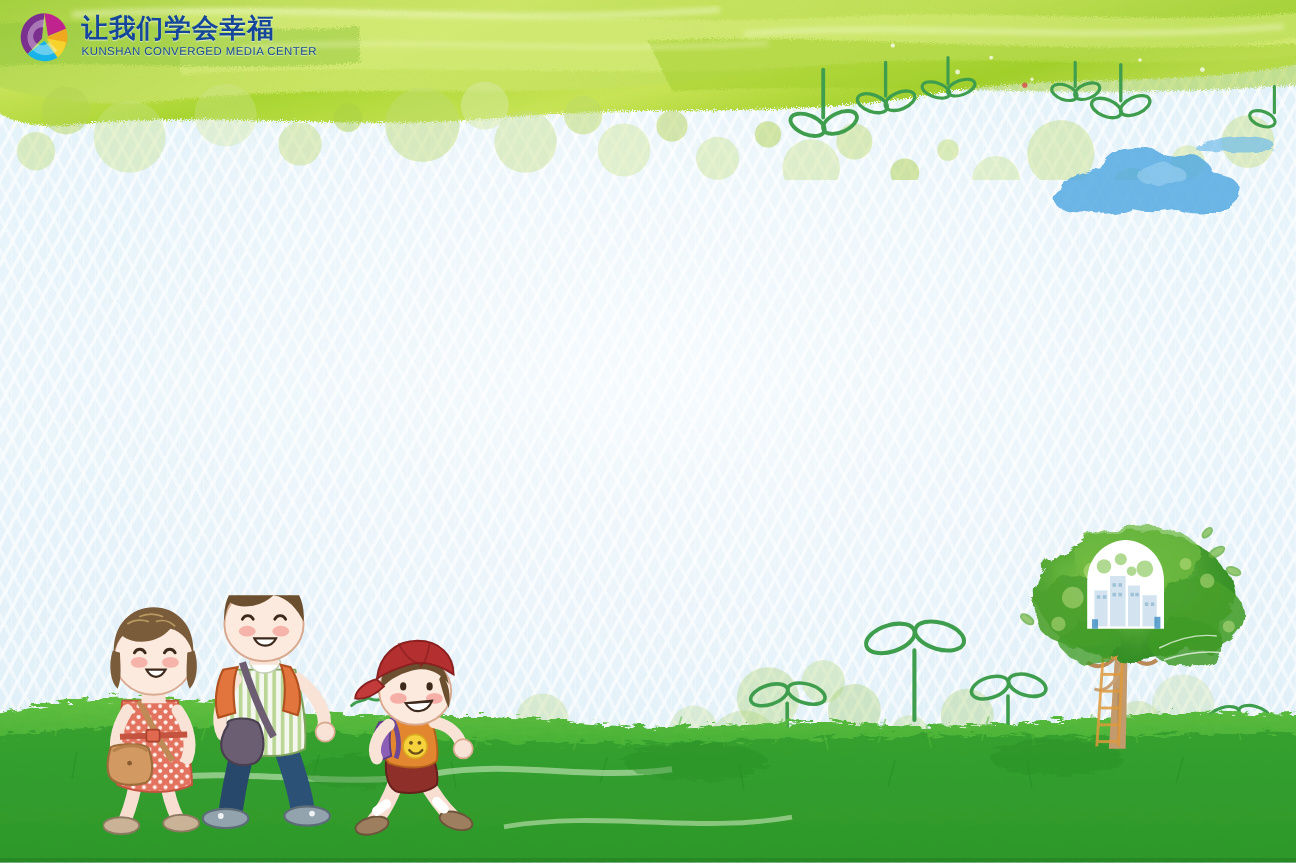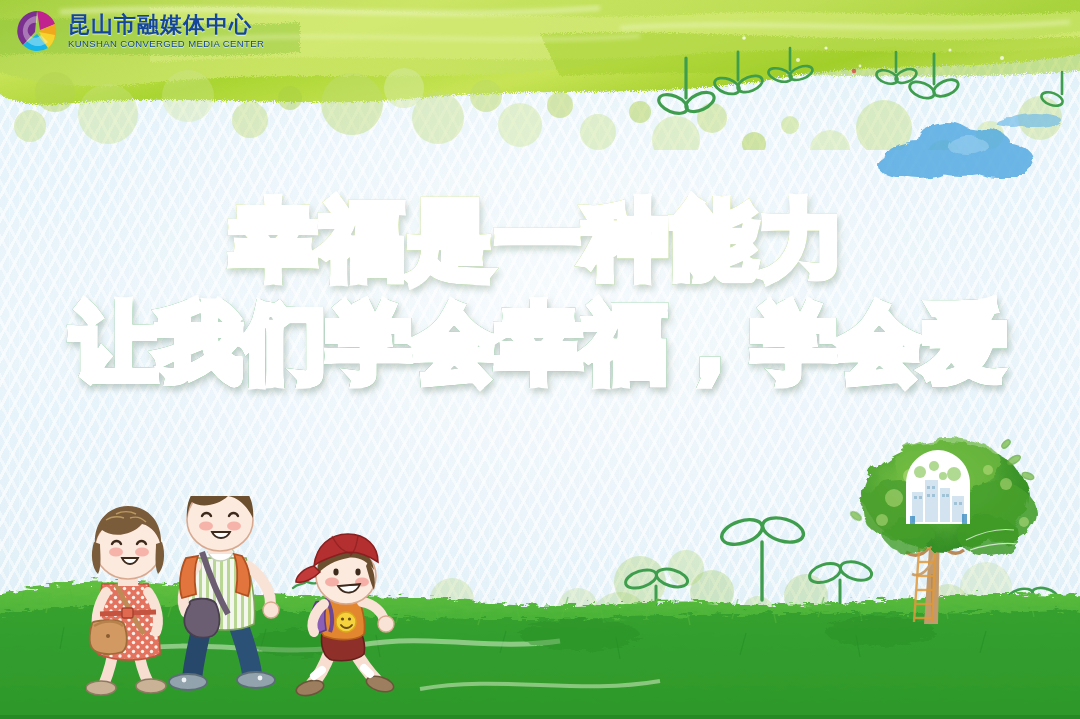--- a/index.html
+++ b/index.html
@@ -173,21 +173,21 @@
           <path d="M23 3 A20 20 0 0 0 9 37 L21 24 Z" fill="#7b2f8f"></path>
           <path d="M9 37 A20 20 0 0 0 34 40 L23 26 Z" fill="#18b4e9"></path>
           <path d="M34 40 A20 20 0 0 0 41 27 L25 24 Z" fill="#f6d32d"></path>
           <circle cx="23" cy="23" r="9.5" fill="#ffffff" opacity=".0"></circle>
           <path d="M23 8 A15 15 0 1 0 34 34 L27 27 A7.5 7.5 0 1 1 23 15 Z" fill="#ffffff" opacity=".35"></path>
         </g>
         <path d="M31 12 A14.5 14.5 0 1 0 36 31 L29 26 A7 7 0 1 1 27 17 Z" fill="none"></path>
       </svg>
     </span>
     <span class="logo-text">
-      <span class="logo-cn">昆山市融媒体中心</span>
+      <span class="logo-cn">让我们学会幸福</span>
       <span class="logo-en">KUNSHAN CONVERGED MEDIA CENTER</span>
     </span>
   </div>
 
   <div class="art">
     <svg viewBox="0 0 1080 719" xmlns="http://www.w3.org/2000/svg">
       <defs>
         <filter id="wc">
             <feTurbulence type="fractalNoise" baseFrequency="0.04 0.08" numOctaves="3" result="n"></feTurbulence>
             <feDisplacementMap in="SourceGraphic" in2="n" scale="9"></feDisplacementMap>
@@ -249,24 +249,20 @@
           <circle cx="826" cy="48" r="1.6"></circle>
         <circle cx="860" cy="66" r="1.4"></circle>
           <circle cx="744" cy="38" r="1.8"></circle>
         <circle cx="950" cy="50" r="1.5"></circle>
           <circle cx="1002" cy="58" r="2"></circle>
       </g>
       <circle cx="854" cy="71" r="2.2" fill="#d64848" opacity=".8"></circle>
     </svg>
   </div>
 
-  <div class="titles">
-    <span class="tline tline1">幸福是一种能力</span>
-    <span class="tline tline2">让我们学会幸福，学会爱</span>
-  </div>
 
   <div class="tree">
     <svg width="220" height="248" viewBox="0 0 220 248" xmlns="http://www.w3.org/2000/svg">
       <defs>
         <radialGradient id="canopyG" cx="40%" cy="35%" r="72%">
           <stop offset="0%" stop-color="#8bc94a"></stop>
           <stop offset="40%" stop-color="#5fb03a"></stop>
           <stop offset="75%" stop-color="#3c9529"></stop>
           <stop offset="100%" stop-color="#2e8a26"></stop>
         </radialGradient>

